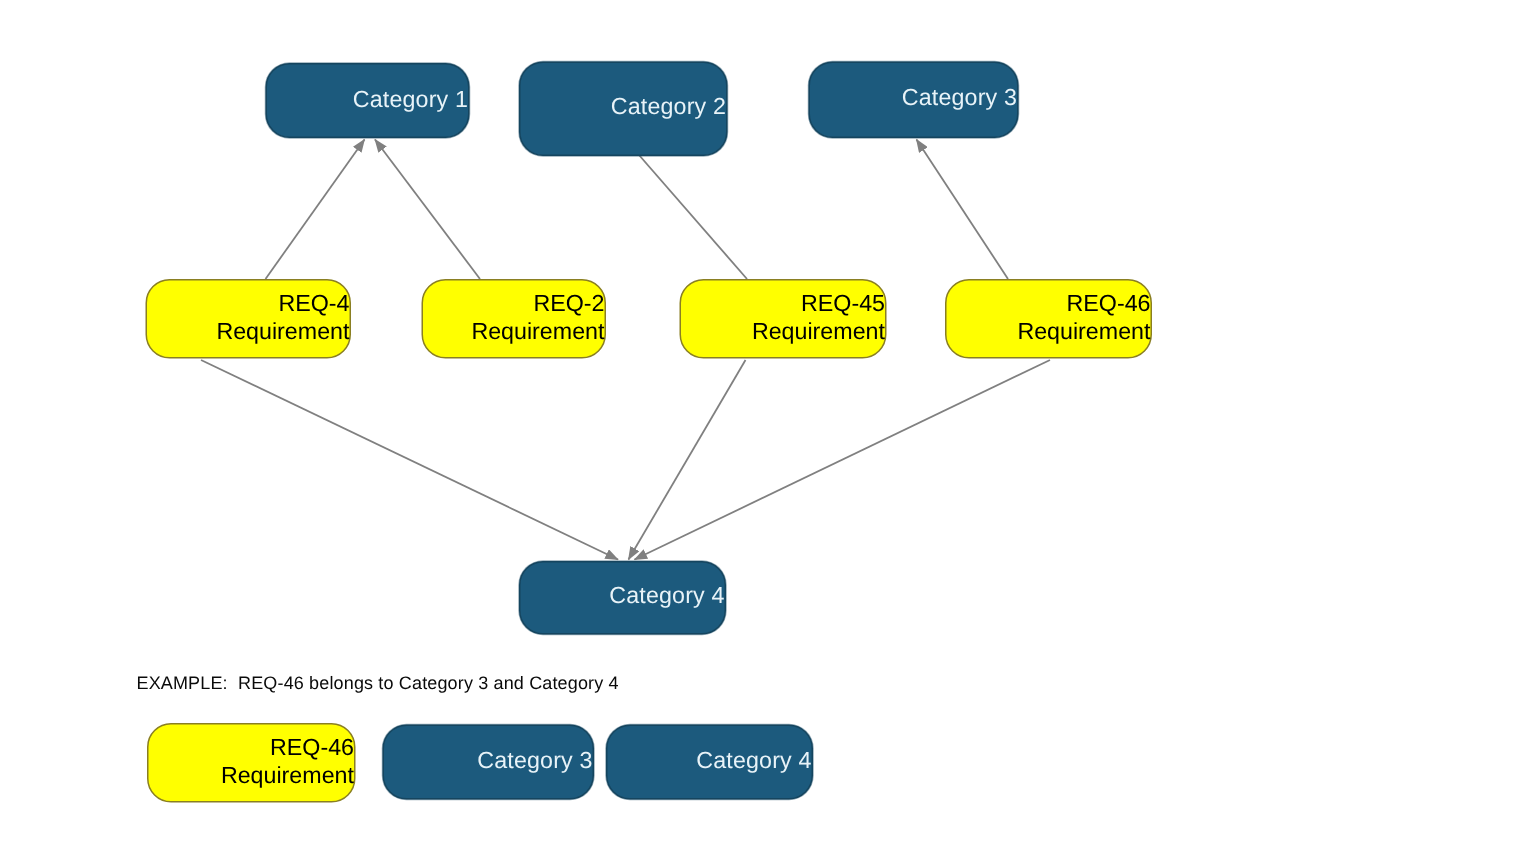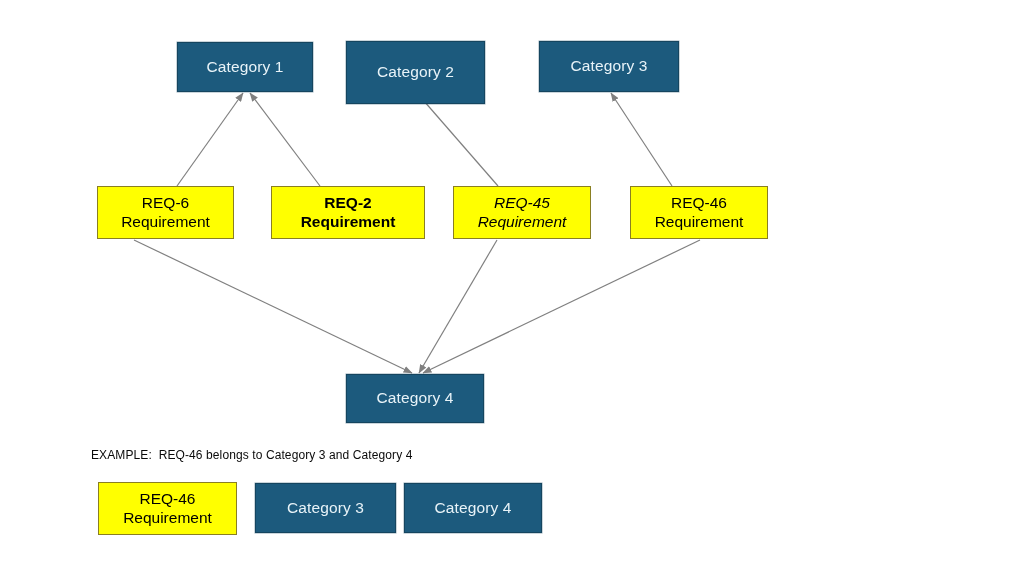--- a/index.html
+++ b/index.html
@@ -29,24 +29,25 @@
     top: 0;
     width: 1024px;
     height: 576px;
     pointer-events: none;
   }
   .node {
     position: absolute;
     box-sizing: border-box;
     display: flex;
     flex-direction: column;
-    align-items: center;
+    align-items: flex-end;
     justify-content: center;
     text-align: center;
     line-height: 1.18;
+    border-radius: 16px;
   }
   .node.category {
     background: #1c5a7d;
     border: 1px solid #15455f;
     color: #e8f3f8;
     font-size: 15.5px;
     letter-spacing: 0.1px;
     box-shadow: 0 0 0 0.5px rgba(21,69,95,0.45);
   }
   .node.requirement {
@@ -103,30 +104,30 @@
 
   <div class="node category" style="left: 539px; top: 41px; width: 140px; height: 51px; background: rgb(28, 90, 125); border-color: rgb(21, 69, 95); color: rgb(232, 243, 248);">
     <span>Category 3</span>
   </div>
 
   <div class="node category" style="left: 346px; top: 374px; width: 138px; height: 49px; background: rgb(28, 90, 125); border-color: rgb(21, 69, 95); color: rgb(232, 243, 248);">
     <span>Category 4</span>
   </div>
 
   <div class="node requirement" style="left: 97px; top: 186px; width: 137px; height: 53px; background: rgb(255, 255, 0); border-color: rgb(138, 127, 34); color: rgb(0, 0, 0);">
-    <span class="line1">REQ-6</span>
+    <span class="line1">REQ-4</span>
     <span class="line2">Requirement</span>
   </div>
 
-  <div class="node requirement" style="left: 271px; top: 186px; width: 154px; height: 53px; background: rgb(255, 255, 0); border-color: rgb(138, 127, 34); color: rgb(0, 0, 0); font-weight: bold;">
+  <div class="node requirement" style="left: 281px; top: 186px; width: 123px; height: 53px; background: rgb(255, 255, 0); border-color: rgb(138, 127, 34); color: rgb(0, 0, 0);">
     <span class="line1">REQ-2</span>
     <span class="line2">Requirement</span>
   </div>
 
-  <div class="node requirement" style="left: 453px; top: 186px; width: 138px; height: 53px; background: rgb(255, 255, 0); border-color: rgb(138, 127, 34); color: rgb(0, 0, 0); font-style: italic;">
+  <div class="node requirement" style="left: 453px; top: 186px; width: 138px; height: 53px; background: rgb(255, 255, 0); border-color: rgb(138, 127, 34); color: rgb(0, 0, 0);">
     <span class="line1">REQ-45</span>
     <span class="line2">Requirement</span>
   </div>
 
   <div class="node requirement" style="left: 630px; top: 186px; width: 138px; height: 53px; background: rgb(255, 255, 0); border-color: rgb(138, 127, 34); color: rgb(0, 0, 0);">
     <span class="line1">REQ-46</span>
     <span class="line2">Requirement</span>
   </div>
 
   <div class="example-text">EXAMPLE:  REQ-46 belongs to Category 3 and Category 4</div>

